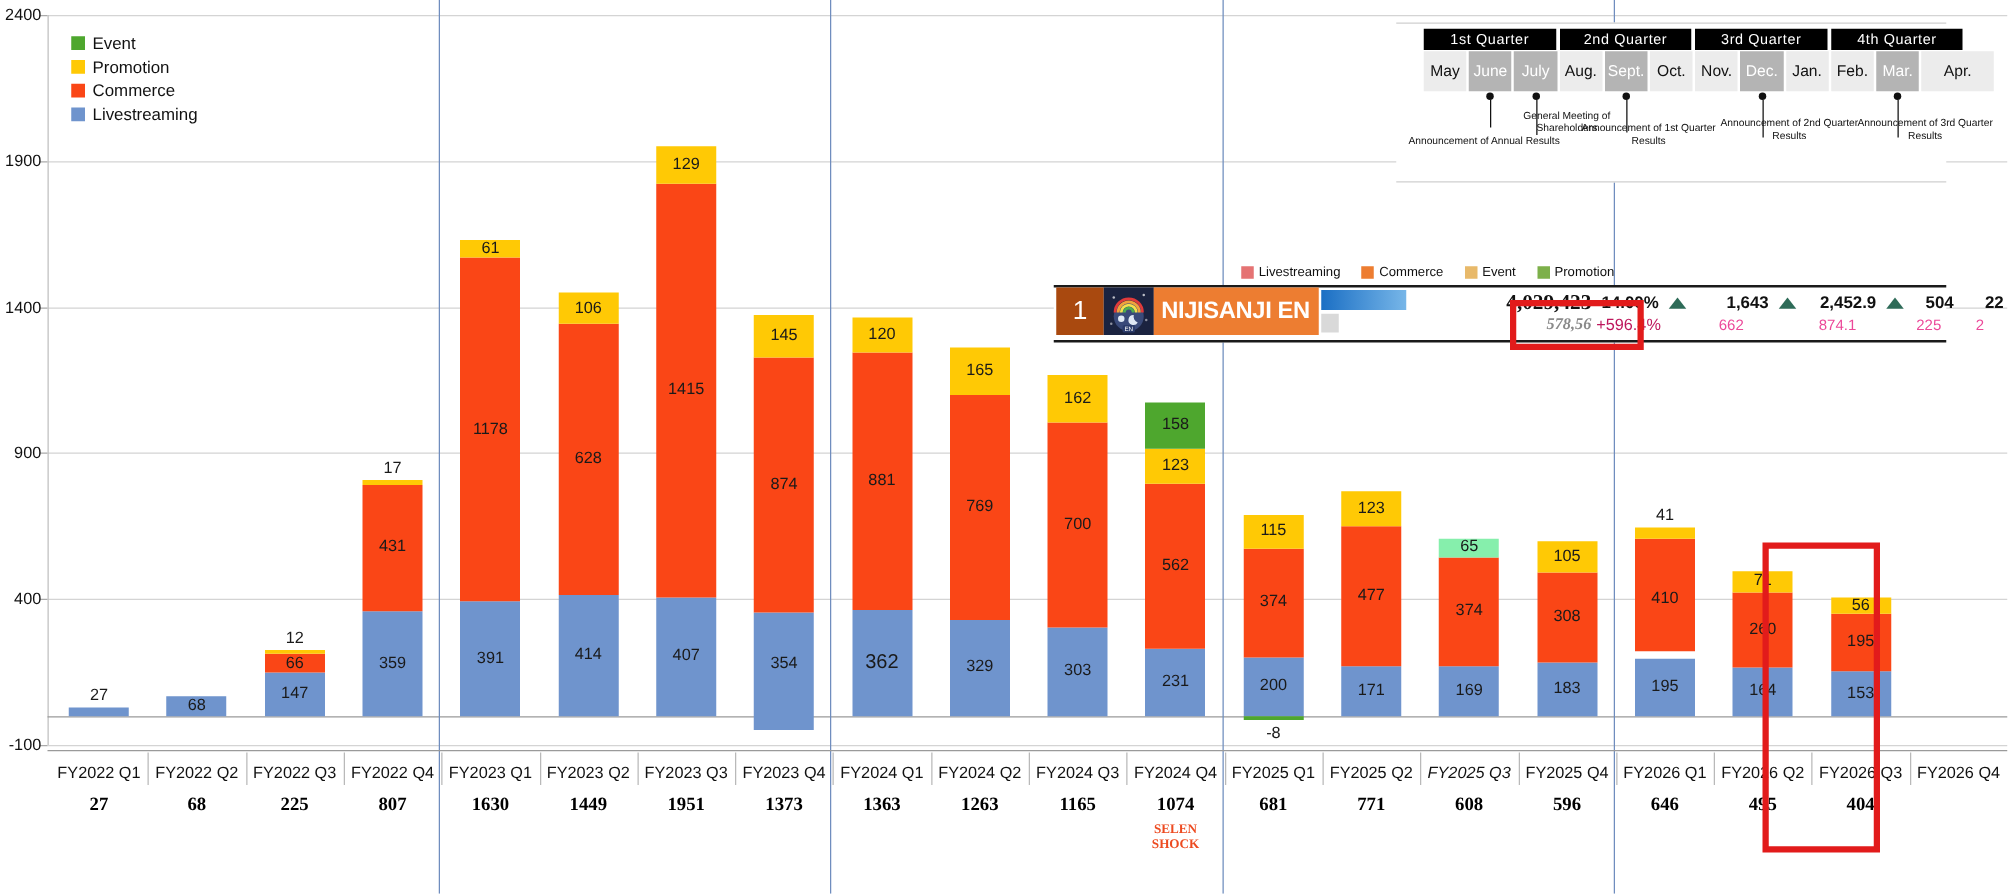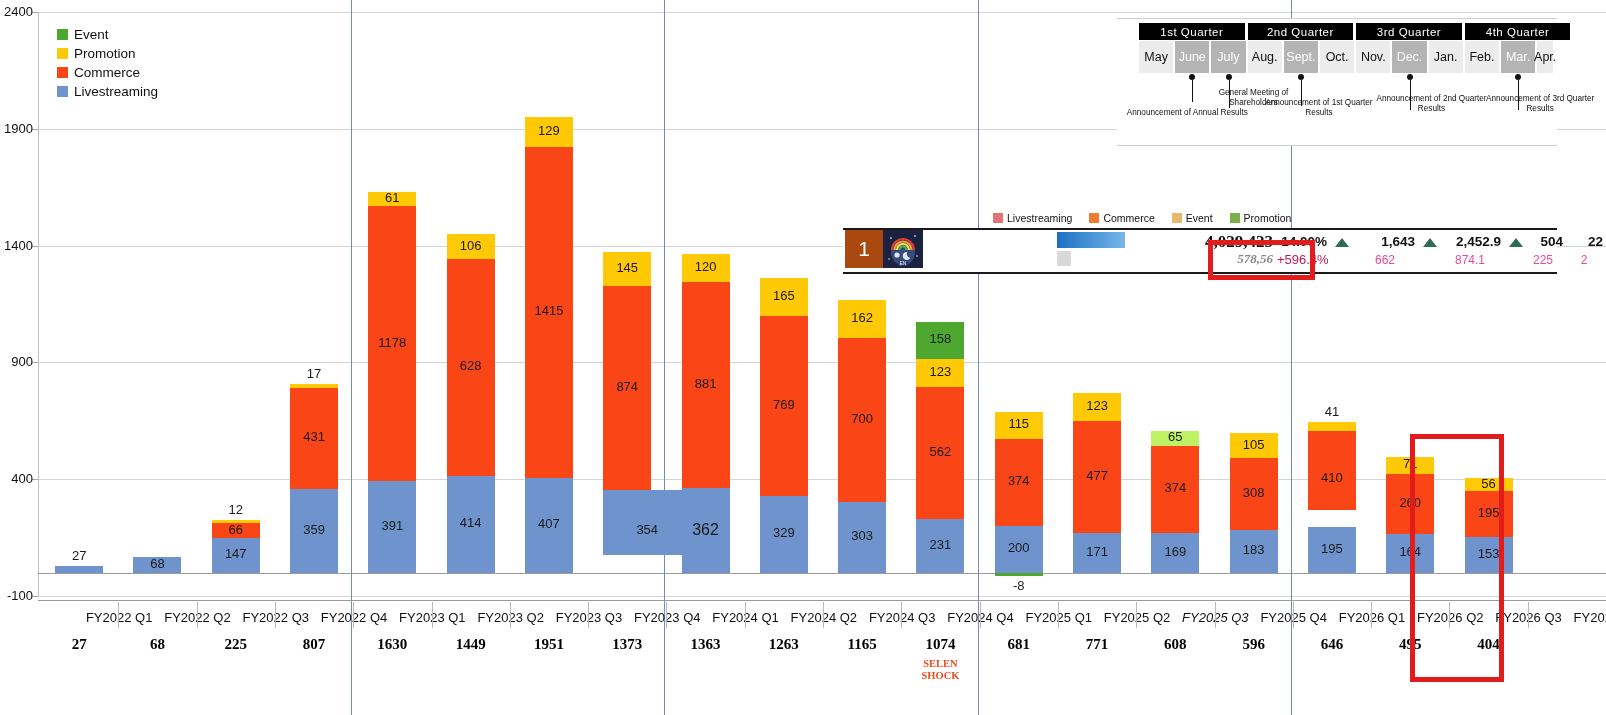--- a/index.html
+++ b/index.html
@@ -21,21 +21,21 @@
   .negmark{position:absolute;background:#4ea72e;}
   .neglabel{position:absolute;text-align:center;font-size:13px;color:#1a1a1a;}
 
   
   #legend{position:absolute;left:57px;top:25px;}
   .lg-row{display:flex;align-items:center;height:19px;}
   .lg-sw{width:11px;height:11px;margin-right:6px;}
   .lg-tx{font-size:13.5px;color:#111;}
 
   
-  .xlab{position:absolute;text-align:center;font-size:13px;color:#111;margin-left:40px;}
+  .xlab{position:absolute;text-align:center;font-size:13px;color:#111;}
   .xtot{position:absolute;text-align:center;font-size:15px;font-weight:bold;color:#000;
         font-family:"Liberation Serif","DejaVu Serif",serif;}
   .xnote{position:absolute;text-align:center;font-size:10.5px;font-weight:bold;color:#ed4b21;
          line-height:1.15;font-family:"Liberation Serif","DejaVu Serif",serif;}
   .xsep{position:absolute;width:1px;background:#b9b9b9;}
   .xaxisline{position:absolute;left:38px;right:0;height:1px;background:#9a9a9a;}
 
   
   .redbox{position:absolute;border:5px solid #e21b1b;background:transparent;}
 
@@ -176,21 +176,21 @@
     </div>
     <div class="seg" style="left: 524.95px; top: 477.565px; width: 48px; height: 95.0752px; background: rgb(111, 148, 205); position: absolute;">
       <span style="position: absolute; left: 0px; width: 100%; text-align: center; font-size: 13px; top: 39.5376px;">407</span>
     </div>
     <div class="seg" style="left: 524.95px; top: 147.021px; width: 48px; height: 330.544px; background: rgb(250, 70, 22); position: absolute;">
       <span style="position: absolute; left: 0px; width: 100%; text-align: center; font-size: 13px; top: 157.272px;">1415</span>
     </div>
     <div class="seg" style="left: 524.95px; top: 116.886px; width: 48px; height: 30.1344px; background: rgb(255, 201, 5); position: absolute;">
       <span style="position: absolute; left: 0px; width: 100%; text-align: center; font-size: 13px; top: 7.0672px;">129</span>
     </div>
-    <div class="seg" style="left: 603.25px; top: 489.946px; width: 48px; height: 65px; background: rgb(111, 148, 205); position: absolute; padding-left: 40px;">
+    <div class="seg" style="left: 603.25px; top: 489.946px; width: 48px; height: 94px; background: rgb(111, 148, 205); position: absolute;">
       <span style="position: absolute; left: 0px; width: 100%; text-align: center; font-size: 13px; top: 33.3472px;">354</span>
     </div>
     <div class="seg" style="left: 603.25px; top: 285.779px; width: 48px; height: 204.166px; background: rgb(250, 70, 22); position: absolute;">
       <span style="position: absolute; left: 0px; width: 100%; text-align: center; font-size: 13px; top: 94.0832px;">874</span>
     </div>
     <div class="seg" style="left: 603.25px; top: 251.907px; width: 48px; height: 33.872px; background: rgb(255, 201, 5); position: absolute;">
       <span style="position: absolute; left: 0px; width: 100%; text-align: center; font-size: 13px; top: 8.936px;">145</span>
     </div>
     <div class="seg" style="left: 681.55px; top: 488.077px; width: 48px; height: 84.5632px; background: rgb(111, 148, 205); position: absolute;">
       <span style="position: absolute; left: 0px; width: 100%; text-align: center; font-size: 16px; top: 34.2816px;">362</span>
@@ -250,36 +250,36 @@
     </div>
     <div class="seg" style="left: 1073.05px; top: 392.534px; width: 48px; height: 28.7328px; background: rgb(255, 201, 5); position: absolute;">
       <span style="position: absolute; left: 0px; width: 100%; text-align: center; font-size: 13px; top: 6.3664px;">123</span>
     </div>
     <div class="seg" style="left: 1151.35px; top: 533.162px; width: 48px; height: 39.4784px; background: rgb(111, 148, 205); position: absolute;">
       <span style="position: absolute; left: 0px; width: 100%; text-align: center; font-size: 13px; top: 11.7392px;">169</span>
     </div>
     <div class="seg" style="left: 1151.35px; top: 445.795px; width: 48px; height: 87.3664px; background: rgb(250, 70, 22); position: absolute;">
       <span style="position: absolute; left: 0px; width: 100%; text-align: center; font-size: 13px; top: 35.6832px;">374</span>
     </div>
-    <div class="seg" style="left: 1151.35px; top: 430.611px; width: 48px; height: 15.184px; background: #bef264; position: absolute;">
+    <div class="seg" style="left: 1151.35px; top: 430.611px; width: 48px; height: 15.184px; background: #86efac; position: absolute;">
       <span style="position: absolute; left: 0px; width: 100%; text-align: center; font-size: 13px; top: -0.408px;">65</span>
     </div>
     <div class="seg" style="left: 1229.65px; top: 529.891px; width: 48px; height: 42.7488px; background: rgb(111, 148, 205); position: absolute;">
       <span style="position: absolute; left: 0px; width: 100%; text-align: center; font-size: 13px; top: 13.3744px;">183</span>
     </div>
     <div class="seg" style="left: 1229.65px; top: 457.942px; width: 48px; height: 71.9488px; background: rgb(250, 70, 22); position: absolute;">
       <span style="position: absolute; left: 0px; width: 100%; text-align: center; font-size: 13px; top: 27.9744px;">308</span>
     </div>
     <div class="seg" style="left: 1229.65px; top: 433.414px; width: 48px; height: 24.528px; background: rgb(255, 201, 5); position: absolute;">
       <span style="position: absolute; left: 0px; width: 100%; text-align: center; font-size: 13px; top: 4.264px;">105</span>
     </div>
     <div class="seg" style="left: 1307.95px; top: 527.088px; width: 48px; height: 45.552px; background: rgb(111, 148, 205); position: absolute;">
       <span style="position: absolute; left: 0px; width: 100%; text-align: center; font-size: 13px; top: 14.776px;">195</span>
     </div>
-    <div class="seg" style="left: 1307.95px; top: 431.312px; width: 48px; height: 79px; background: rgb(250, 70, 22); position: absolute;">
+    <div class="seg" style="left: 1307.95px; top: 431.312px; width: 48px; height: 90px; background: rgb(250, 70, 22); position: absolute;">
       <span style="position: absolute; left: 0px; width: 100%; text-align: center; font-size: 13px; top: 39.888px;">410</span>
     </div>
     <div class="seg" style="left: 1307.95px; top: 421.734px; width: 48px; height: 9.5776px; background: rgb(255, 201, 5); position: absolute;"></div>
     <div class="toplabel" style="left: 1307.95px; top: 403.734px; width: 48px;">41</div>
     <div class="seg" style="left: 1386.25px; top: 534.33px; width: 48px; height: 38.3104px; background: rgb(111, 148, 205); position: absolute;">
       <span style="position: absolute; left: 0px; width: 100%; text-align: center; font-size: 13px; top: 11.1552px;">164</span>
     </div>
     <div class="seg" style="left: 1386.25px; top: 473.594px; width: 48px; height: 60.736px; background: rgb(250, 70, 22); position: absolute;">
       <span style="position: absolute; left: 0px; width: 100%; text-align: center; font-size: 13px; top: 22.368px;">260</span>
     </div>
@@ -371,21 +371,21 @@
     <div class="mcell m-dk" style="left: 58.2px; width: 34.2px;">June</div>
     <div class="mcell m-dk" style="left: 94.4px; width: 34.2px;">July</div>
     <div class="mcell m-lt" style="left: 130.6px; width: 34.2px;">Aug.</div>
     <div class="mcell m-dk" style="left: 166.8px; width: 34.2px;">Sept.</div>
     <div class="mcell m-lt" style="left: 203px; width: 34.2px;">Oct.</div>
     <div class="mcell m-lt" style="left: 239.2px; width: 34.2px;">Nov.</div>
     <div class="mcell m-dk" style="left: 275.4px; width: 34.2px;">Dec.</div>
     <div class="mcell m-lt" style="left: 311.6px; width: 34.2px;">Jan.</div>
     <div class="mcell m-lt" style="left: 347.8px; width: 34.2px;">Feb.</div>
     <div class="mcell m-dk" style="left: 384px; width: 34.2px;">Mar.</div>
-    <div class="mcell m-lt" style="left: 420.2px; width: 16px; text-align: right;">Apr.</div>
+    <div class="mcell m-lt" style="left: 420.2px; width: 58px; text-align: right;">Apr.</div>
     <div class="evdot" style="left: 72.3px; top: 56px;"></div>
     <div class="evstem" style="left: 75.3px; top: 62px; height: 22px;"></div>
     <div class="evtx" style="left: -4.7px; top: 90px; width: 150px;">Announcement of Annual Results</div>
     <div class="evdot" style="left: 108.5px; top: 56px;"></div>
     <div class="evstem" style="left: 111.5px; top: 62px; height: 28px;"></div>
     <div class="evtx" style="left: 76.5px; top: 70px; width: 120px;">General Meeting of Shareholders</div>
     <div class="evdot" style="left: 180.9px; top: 56px;"></div>
     <div class="evstem" style="left: 183.9px; top: 62px; height: 26px;"></div>
     <div class="evtx" style="left: 144.4px; top: 80px; width: 115px;">Announcement of 1st Quarter Results</div>
     <div class="evdot" style="left: 289.5px; top: 56px;"></div>
@@ -428,20 +428,21 @@
         <path d="M9 20 a11 11 0 0 1 22 0" fill="none" stroke="#e03a3a" stroke-width="2.2"></path>
         <path d="M11.5 20 a8.5 8.5 0 0 1 17 0" fill="none" stroke="#f2a23c" stroke-width="2.2"></path>
         <path d="M14 20 a6 6 0 0 1 12 0" fill="none" stroke="#f2e04a" stroke-width="2.2"></path>
         <path d="M16.5 20 a3.5 3.5 0 0 1 7 0" fill="none" stroke="#4fae4f" stroke-width="2.2"></path>
         <circle cx="14" cy="25" r="2.6" fill="#dfe8f5"></circle>
         <path d="M24 22 a4 4 0 1 0 3.2 6 a5 5 0 0 1 -3.2 -6z" fill="#dfe8f5"></path>
         <rect x="15" y="30" width="10" height="6" rx="1.5" fill="#2b3b6b"></rect>
         <text x="20" y="35" font-size="5" fill="#fff" text-anchor="middle" font-family="sans-serif">EN</text>
       </svg>
     </div>
+    <div id="rank-name">NIJISANJI EN</div>
     <div class="gradbar"></div>
     <div class="graybar"></div>
     <div class="rv" style="left:282px;top:2px;width:148px;">4,029,423</div>
     <div class="rv2" style="left:282px;top:21px;width:148px;font-style:italic;font-weight:bold;">578,56</div>
     <div class="rvs" style="left:424px;top:4px;width:60px;">14.00%</div>
     <div class="tri" style="left:492px;top:8px;"></div>
     <div class="pct-up" style="left:434px;top:22px;">+596.4%</div>
     <div class="rvs" style="left:512px;top:4px;width:60px;">1,643</div>
     <div class="rvs2" style="left:512px;top:23px;width:60px;">662</div>
     <div class="tri" style="left:580px;top:8px;"></div>

